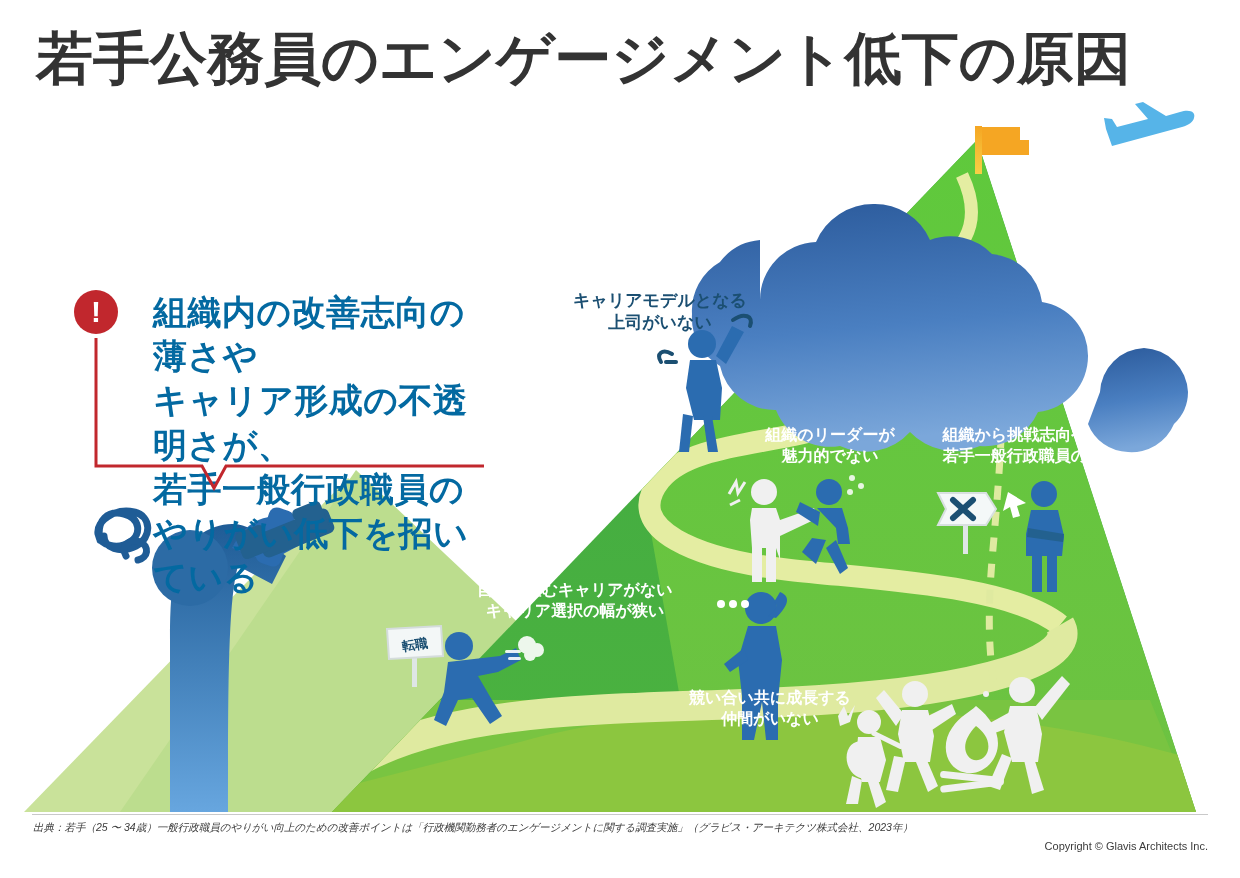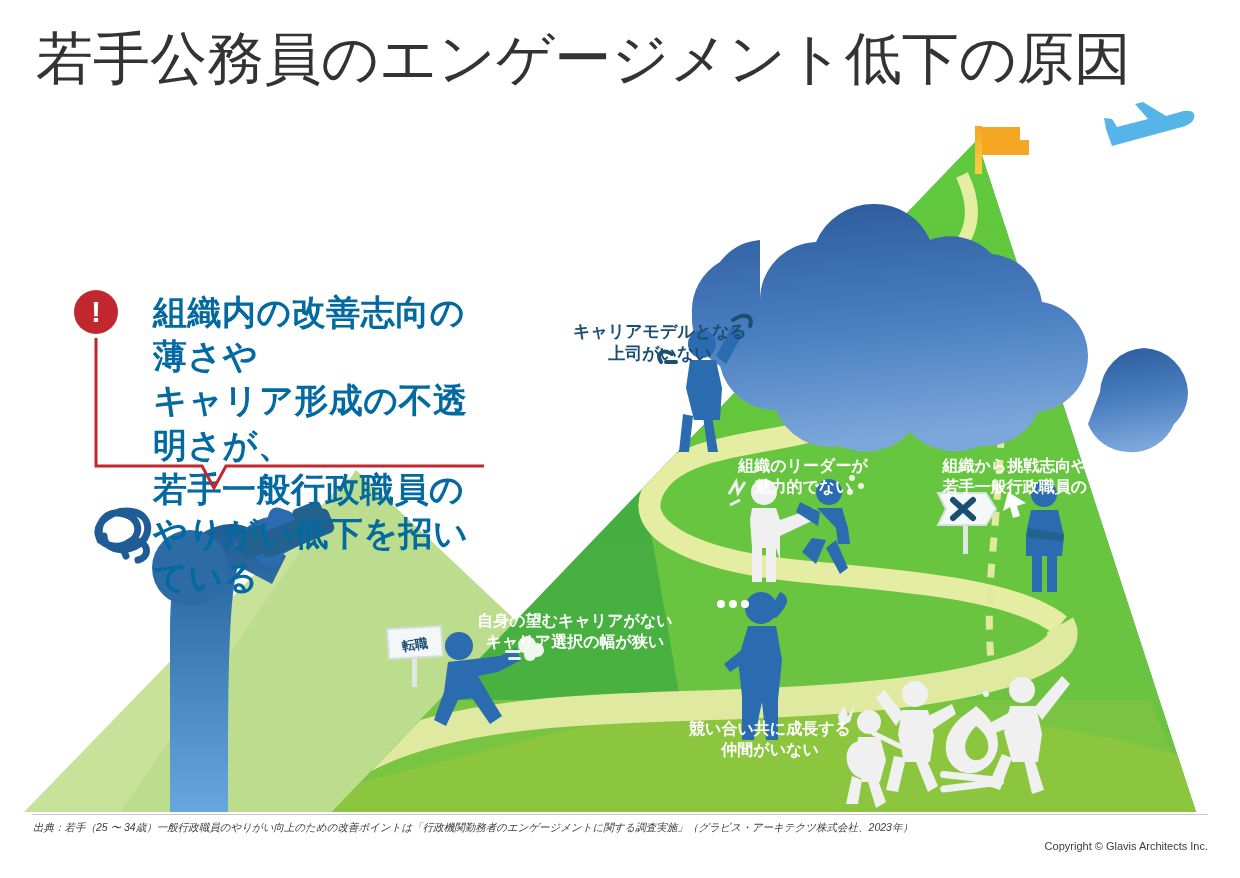--- a/index.html
+++ b/index.html
@@ -23,21 +23,21 @@
     width: 1240px;
     height: 878px;
   }
 
   
   .page-title {
     position: absolute;
     left: 36px;
     top: 26px;
     font-size: 57px;
-    font-weight: normal;
+    font-weight: bold;
     color: #333333;
     letter-spacing: 0px;
     white-space: nowrap;
     line-height: 1.15;
   }
 
   
   .callout {
     position: absolute;
     left: 74px;
@@ -72,33 +72,32 @@
     margin-left: 24px;
   }
 
   
   .label {
     position: absolute;
     font-weight: bold;
     line-height: 1.30;
     white-space: pre-line;
     text-align: center;
-    margin-top: 31px;
   }
   .label-blue   { color: #1b4f72; }
   .label-white  { color: #ffffff; }
 
   .lbl-career-model {
     left: 560px; top: 290px;
     width: 200px;
     font-size: 17px;
     text-align: center;
   }
   .lbl-leader {
-    left: 708px; top: 425px;
+    left: 735px; top: 425px;
     width: 190px;
     font-size: 16px;
   }
   .lbl-challenge {
     left: 905px; top: 425px;
     width: 220px;
     font-size: 16px;
   }
   .lbl-own-career {
     left: 440px; top: 580px;

